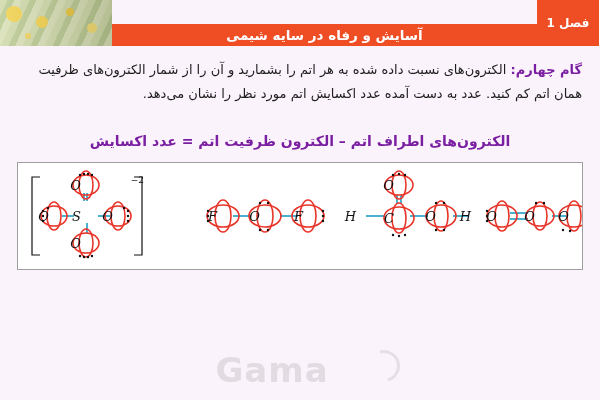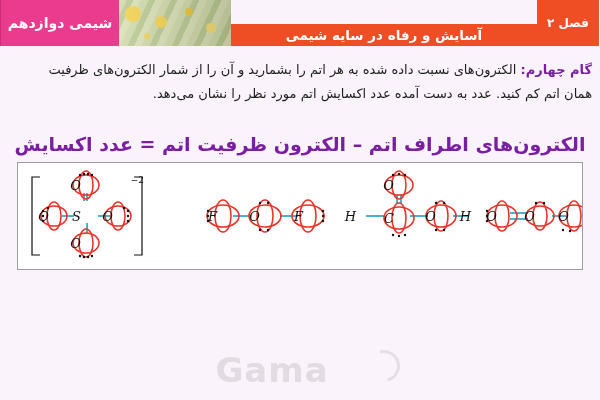--- a/index.html
+++ b/index.html
@@ -86,41 +86,41 @@
     align-items: center;
     justify-content: center;
     font-size: 12px;
     font-weight: bold;
     border-right: 1px solid #ffffff;
   }
   
   .body-text {
     position: absolute;
     top: 58px;
-    right: 8px;
+    right: 18px;
     width: 564px;
     text-align: right;
     line-height: 1.85;
     font-size: 13px;
     color: #1d1d1d;
     direction: rtl;
   }
   .step-label {
     color: #7b1fa2;
     font-weight: bold;
   }
   .formula {
     position: absolute;
     top: 133px;
     right: 0;
     width: 600px;
     text-align: center;
     color: #7b1fa2;
     font-weight: bold;
-    font-size: 19px;
+    font-size: 14px;
     direction: rtl;
   }
   
   .diagram-box {
     position: absolute;
     top: 162px;
     left: 17px;
     width: 566px;
     height: 108px;
     background: #ffffff;
@@ -156,24 +156,23 @@
     border-radius: 50%;
     transform: rotate(30deg);
   }
 </style>
 </head>
 <body>
 
 <div class="slide">
 
   <div class="header">
-    <div class="hdr-chapter">فصل ۲</div>
+    <div class="hdr-chapter">فصل 1</div>
     <div class="hdr-title">آسایش و رفاه در سایه شیمی</div>
     <div class="hdr-texture"></div>
-    <div class="hdr-book">شیمی دوازدهم</div>
   </div>
 
   <div class="body-text">
     <span class="step-label">گام چهارم:</span>
     <span>الکترون‌های نسبت داده شده به هر اتم را بشمارید و آن را از شمار الکترون‌های ظرفیت همان اتم کم کنید. عدد به دست آمده عدد اکسایش اتم مورد نظر را نشان می‌دهد.</span>
   </div>
 
   <div class="formula">الکترون‌های اطراف اتم – الکترون ظرفیت اتم = عدد اکسایش</div>
 
   <div class="diagram-box">

